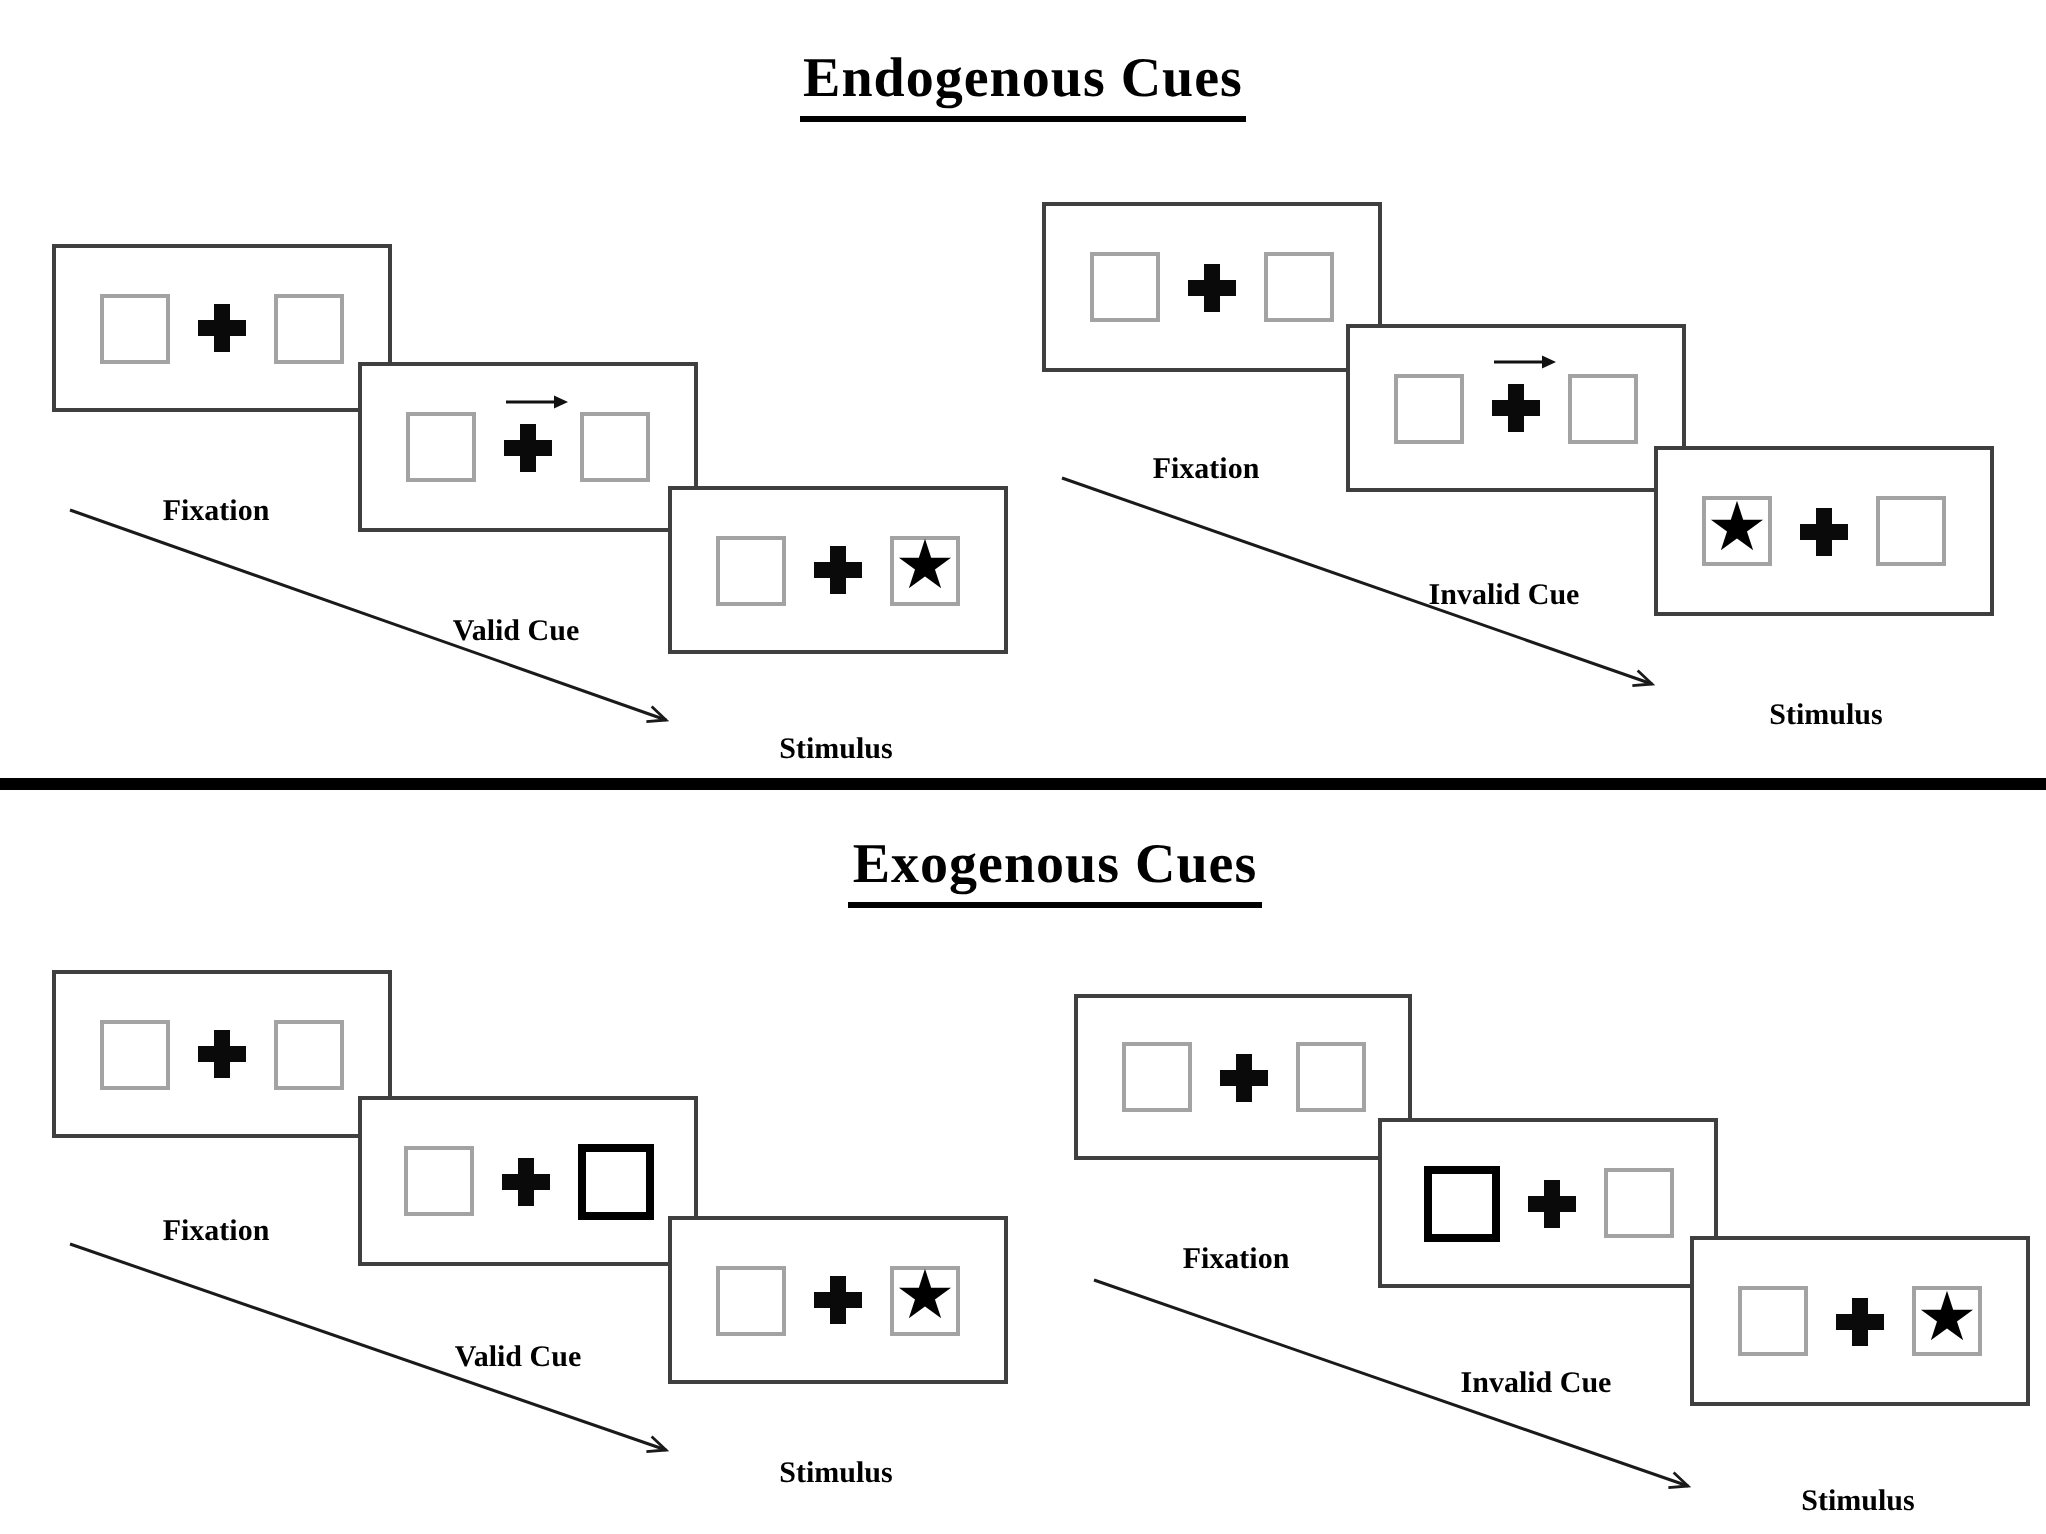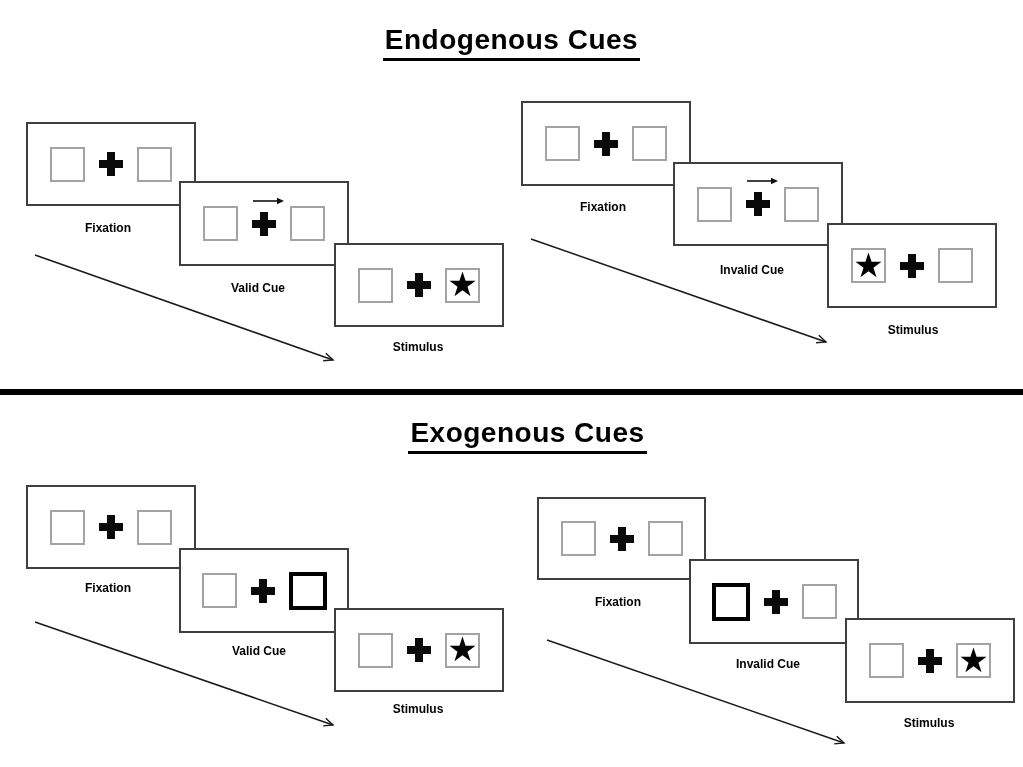--- a/index.html
+++ b/index.html
@@ -1,18 +1,18 @@
 <!DOCTYPE html>
 <html><head>
 <meta charset="utf-8">
 <style>
   html,body { margin:0; padding:0; background:#fff; }
   #canvas {
     position:relative; width:1023px; height:767px; background:#ffffff;
-    font-family:Liberation Sans, sans-serif; color:#000; overflow:hidden;
+    font-family:Liberation Serif, serif; color:#000; overflow:hidden;
   }
 
   
   .section-title { position:absolute; left:0; width:100%; text-align:center; }
   .section-title span {
     display:inline-block; font-size:28px; font-weight:bold;
     border-bottom:3px solid #000; padding:0 2px 2px 2px; letter-spacing:0.5px;
   }
   #title-endo { top:24px; }
   #title-exo  { top:417px;padding-left:16px; }
@@ -50,22 +50,22 @@
   #p-xv-f { left:26px;  top:485px; width:170px; height:84px; }
   #p-xv-c { left:179px; top:548px; width:170px; height:85px; }
   #p-xv-s { left:334px; top:608px; width:170px; height:84px; }
   
   #p-xi-f { left:537px; top:497px; width:169px; height:83px; }
   #p-xi-c { left:689px; top:559px; width:170px; height:85px; }
   #p-xi-s { left:845px; top:618px; width:170px; height:85px; }
 
   
   .plabel {
-    position:absolute; font-size:12px; font-weight:bold; line-height:20px;
-    white-space:nowrap; transform:translateX(-50%);
+    position:absolute; font-size:15px; font-weight:bold; line-height:20px;
+    white-space:nowrap; transform:translateX(-50%);margin-top:28px;
   }
   #l-ev-f { left:108px; top:218px; }
   #l-ev-c { left:258px; top:278px; }
   #l-ev-s { left:418px; top:337px; }
   #l-ei-f { left:603px; top:197px; }
   #l-ei-c { left:752px; top:260px; }
   #l-ei-s { left:913px; top:320px; }
   #l-xv-f { left:108px; top:578px; }
   #l-xv-c { left:259px; top:641px; }
   #l-xv-s { left:418px; top:699px; }

